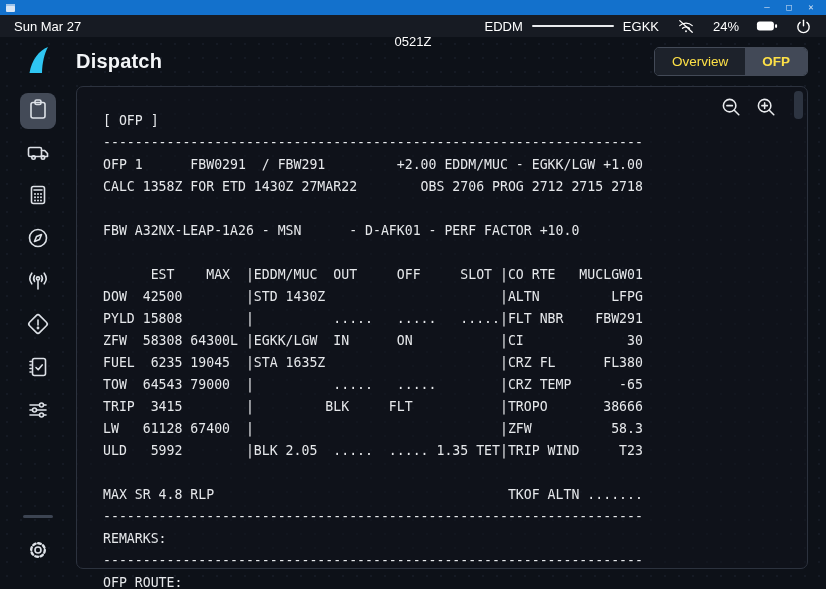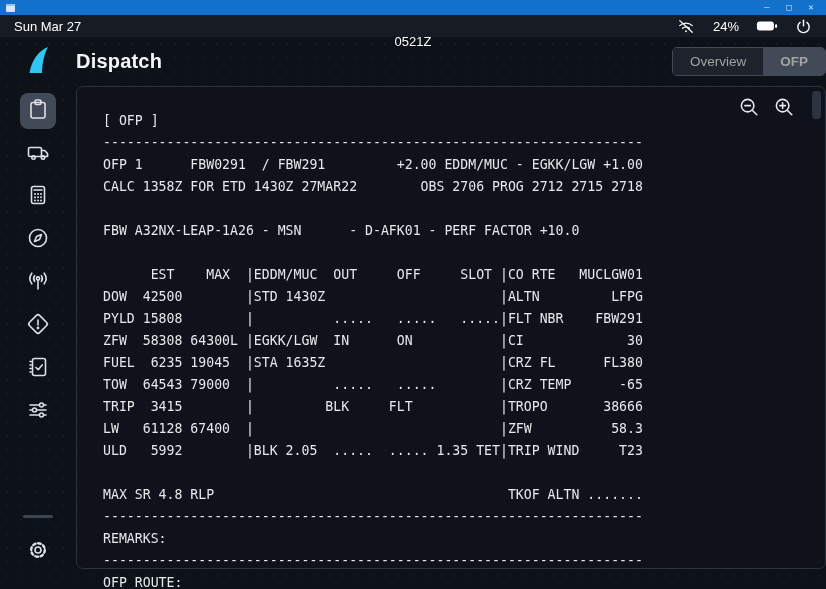--- a/index.html
+++ b/index.html
@@ -53,28 +53,28 @@
     display:flex; align-items:center; justify-content:center;
     margin-bottom:7px;
   }
   .side-item.active { background:#434a57; }
   .side-divider {
     margin-top:auto; margin-bottom:16px;
     width:30px; height:3px; background:#3c4452; border-radius:2px;
   }
   .icon { stroke:#dde1e7; fill:none; stroke-width:1.6; stroke-linecap:round; stroke-linejoin:round; }
   
-  .main { flex:1; min-width:0; display:flex; flex-direction:column; }
+  .main { flex:1; min-width:0; padding-right:18px; display:flex; flex-direction:column; }
   .header { height:49px; display:flex; align-items:center; }
   .page-title { font-size:20px; font-weight:700; color:#f3f5f7; letter-spacing:.2px; }
   .tabs {
     margin-left:auto; display:flex; border:1px solid #434a57;
     border-radius:5px; overflow:hidden; font-size:13.5px;
   }
-  .tab { padding:6px 17px; background:#1d222b; color:#a3a3a3;text-align:right; }
+  .tab { padding:6px 17px; background:#1d222b; color:#fde047;text-align:right; }
   .tab.active { background:#424957; font-weight:600; }
   
   .panel {
     position:relative; height:483px;
     border:1px solid #2c323e; border-radius:7px;
     background:rgba(16,20,28,.6);
     padding:7px 10px;
   }
   .panel pre {
     margin:16px; font-family:"DejaVu Sans Mono", monospace;
@@ -96,20 +96,25 @@
   <div class="spacer"></div>
   <div class="win-btn">–</div>
   <div class="win-btn">□</div>
   <div class="win-btn">✕</div>
 </div>
 
 <div class="statusbar">
   <span>Sun Mar 27</span>
   <span class="clock">0521Z</span>
   <div class="right">
+    <div class="route">
+      <span>EDDM</span>
+      <span class="bar"></span>
+      <span>EGKK</span>
+    </div>
     <span class="sb-icon">
       <svg width="20" height="18" viewBox="0 0 24 20">
         <g stroke="#fff" stroke-width="1.5" fill="none" stroke-linecap="round">
           <path d="M4.5 9.5 a11 11 0 0 1 15 0"></path>
           <path d="M7.8 12.8 a6.5 6.5 0 0 1 8.4 0"></path>
           <circle cx="12" cy="16.3" r="1.1" fill="#fff" stroke="none"></circle>
           <line x1="4.5" y1="3.5" x2="19.5" y2="17.5"></line>
         </g>
       </svg>
     </span>

